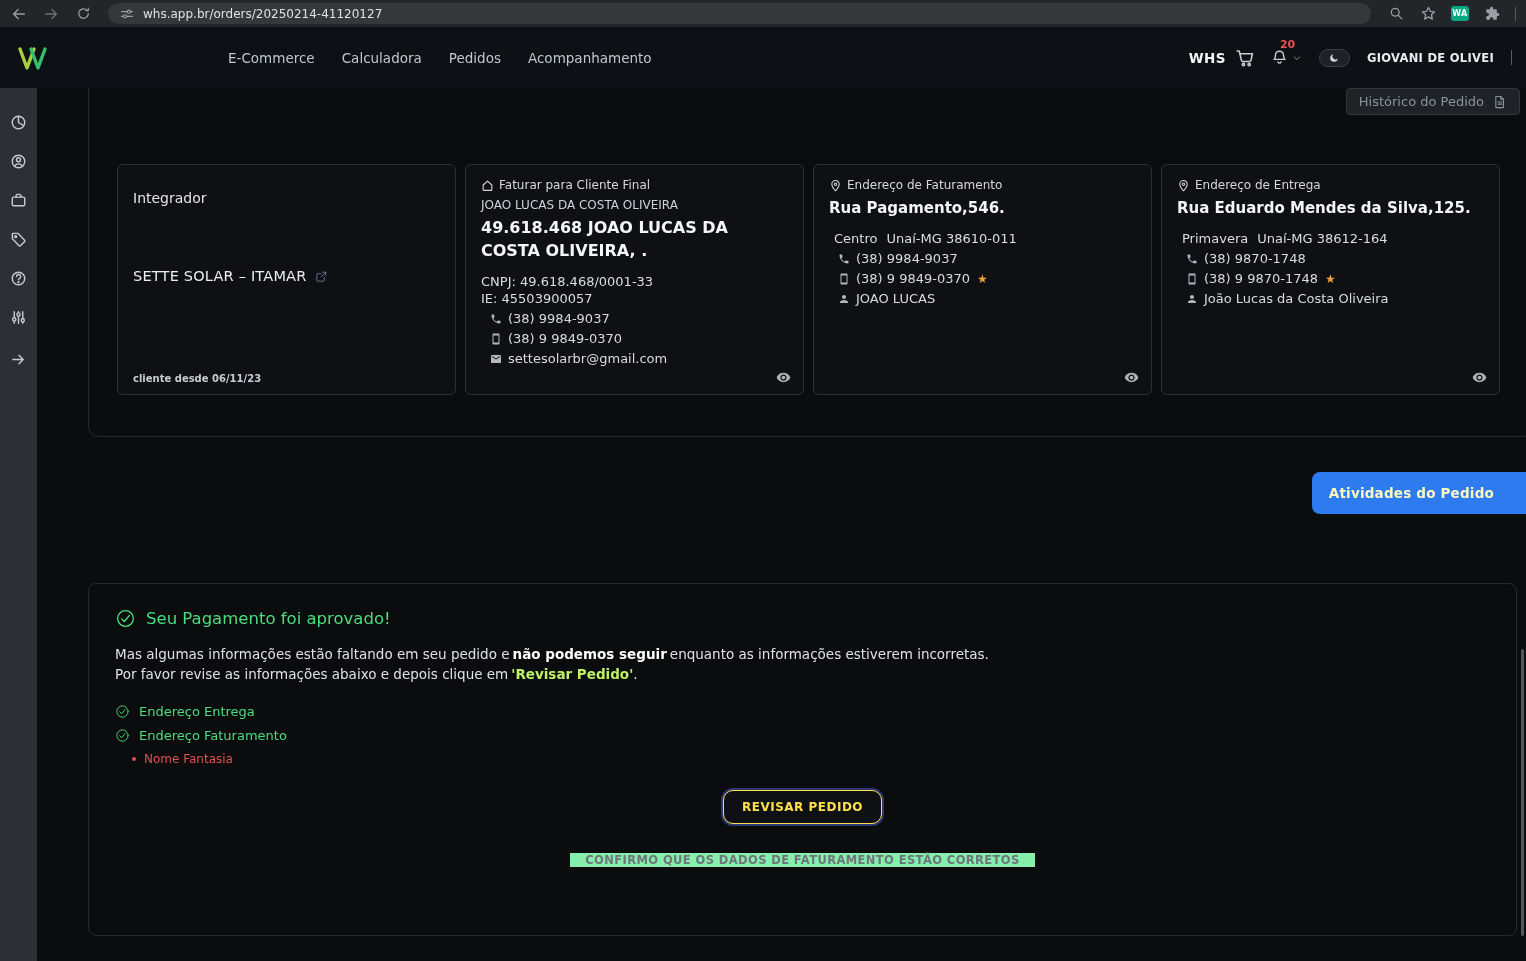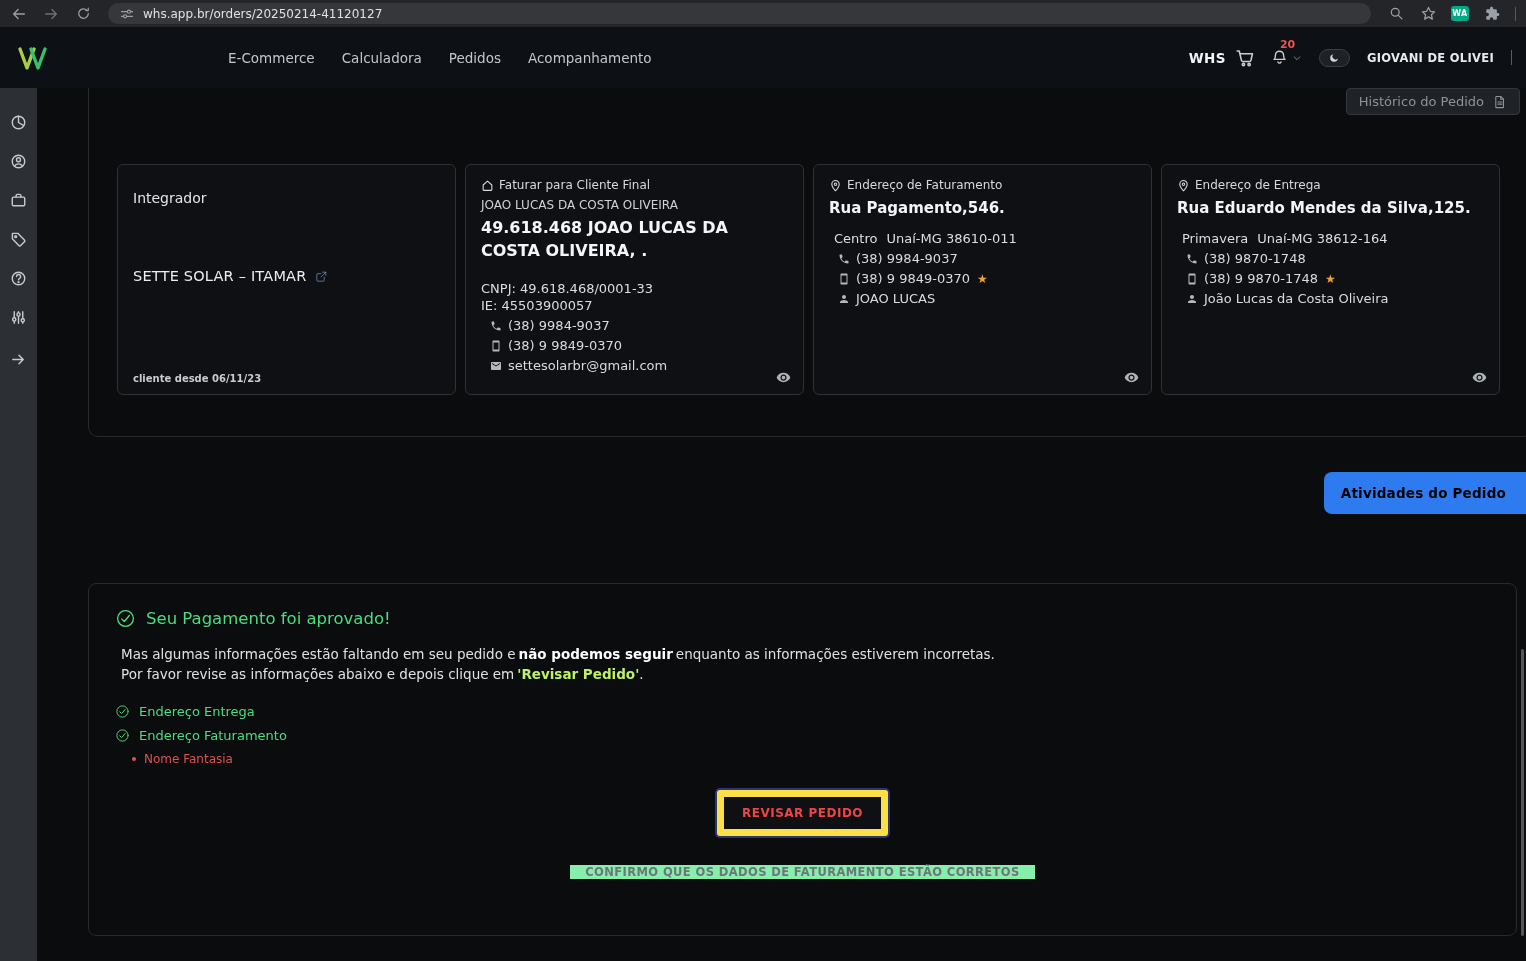--- a/index.html
+++ b/index.html
@@ -52,43 +52,43 @@
   .row .ric{color:#b4b8be;flex:none}
   .indent{padding-left:9px}
 
   .integrator-label{font-size:14px;color:#e3e5e8;margin-top:12px}
   .integrator-name{display:flex;align-items:center;gap:8px;font-size:14.5px;color:#eceef0;margin-top:62px;letter-spacing:.2px}
   .ext-link{color:#6f87b8;cursor:pointer}
   .client-since{position:absolute;left:15px;bottom:10px;font-size:10px;font-weight:bold;color:#c9ccd0}
 
   .person-name{font-size:12px;color:#cfd3d8;margin-top:6px}
   .company-name{font-size:16px;font-weight:bold;color:#f4f5f7;line-height:1.45;margin-top:4px}
-  .doc-line{font-size:13px;color:#dcdfe2;margin-top:19px}
+  .doc-line{font-size:13px;color:#dcdfe2;margin-top:12px}
   .doc-line.tight{margin-top:2px}
   .contact-rows{margin-top:4px}
 
   .street{font-size:15px;font-weight:bold;color:#f2f4f6;margin-top:7px}
   .district-row{display:flex;gap:9px;font-size:13px;color:#dcdfe2;margin-top:14px;padding-left:5px}
   .star{color:#f0a13c;font-size:12px;margin-left:1px}
 
-  .activities-btn{position:absolute;top:384px;right:0;background:#2e7bf0;color:#000000;border:none;font-weight:bold;font-size:13.5px;font-family:inherit;padding:13px 20px 13px 17px;border-radius:8px 0 0 8px;cursor:pointer;letter-spacing:.2px;z-index:2}
+  .activities-btn{position:absolute;top:384px;right:0;background:#2e7bf0;color:#fef9c3;border:none;font-weight:bold;font-size:13.5px;font-family:inherit;padding:13px 32px 13px 17px;border-radius:8px 0 0 8px;cursor:pointer;letter-spacing:.2px;z-index:2}
 
   
   .payment{position:absolute;top:495px;left:51px;right:9px;height:353px;border:1px solid #26292f;border-radius:8px;padding:24px 26px}
   .pay-title{display:flex;align-items:center;gap:10px;color:#4ade80;font-size:16.5px}
-  .pay-msg{margin-top:15px;margin-left:6px;font-size:13.5px;color:#dfe2e5;line-height:20px}
+  .pay-msg{margin-top:15px;font-size:13.5px;color:#dfe2e5;line-height:20px}
   .bold-inline{font-weight:bold;color:#fff;margin:0 3px}
   .bold-tight{font-weight:bold;color:#bef264;margin-left:3px}
   .checklist{margin-top:20px}
   .check-row{display:flex;align-items:center;gap:9px;margin-bottom:9px;font-size:13px;cursor:default}
   .check-row.ok{color:#4ade80}
   .check-row.error{color:#e05252}
   .bullet-row{display:flex;align-items:center;gap:8px;margin:2px 0 0 17px;color:#e05252;font-size:12px}
   .bullet-dot{width:4px;height:4px;border-radius:50%;background:#e05252;flex:none}
-  .review-btn{display:block;margin:24px auto 0;background:#0e1014;border:7px solid #fde047;box-shadow:0 0 0 2px rgba(84,106,245,.45);border-radius:3px;color:#ef4444;font-family:inherit;font-weight:bold;font-size:12px;letter-spacing:.5px;padding:9px 18px;cursor:pointer}
+  .review-btn{display:block;margin:24px auto 0;background:#0e1014;border:1px solid #fde047;box-shadow:0 0 0 2px rgba(84,106,245,.45);border-radius:10px;color:#fde047;font-family:inherit;font-weight:bold;font-size:12px;letter-spacing:.5px;padding:9px 18px;cursor:pointer}
   .confirm-btn{display:block;margin:29px auto 0;background:#86efac;border:none;border-radius:0;color:#6e747b;font-family:inherit;font-weight:bold;font-size:11.5px;letter-spacing:.4px;padding:0 15px;cursor:not-allowed}
 
   .scroll-thumb{position:absolute;right:2px;top:649px;width:3px;height:287px;background:#53575d;border-radius:2px}
 </style>
 </head>
 <body>
 
 <div class="browser">
   <span class="bbtn">
     <svg class="s" width="16" height="16" viewBox="0 0 18 18">

